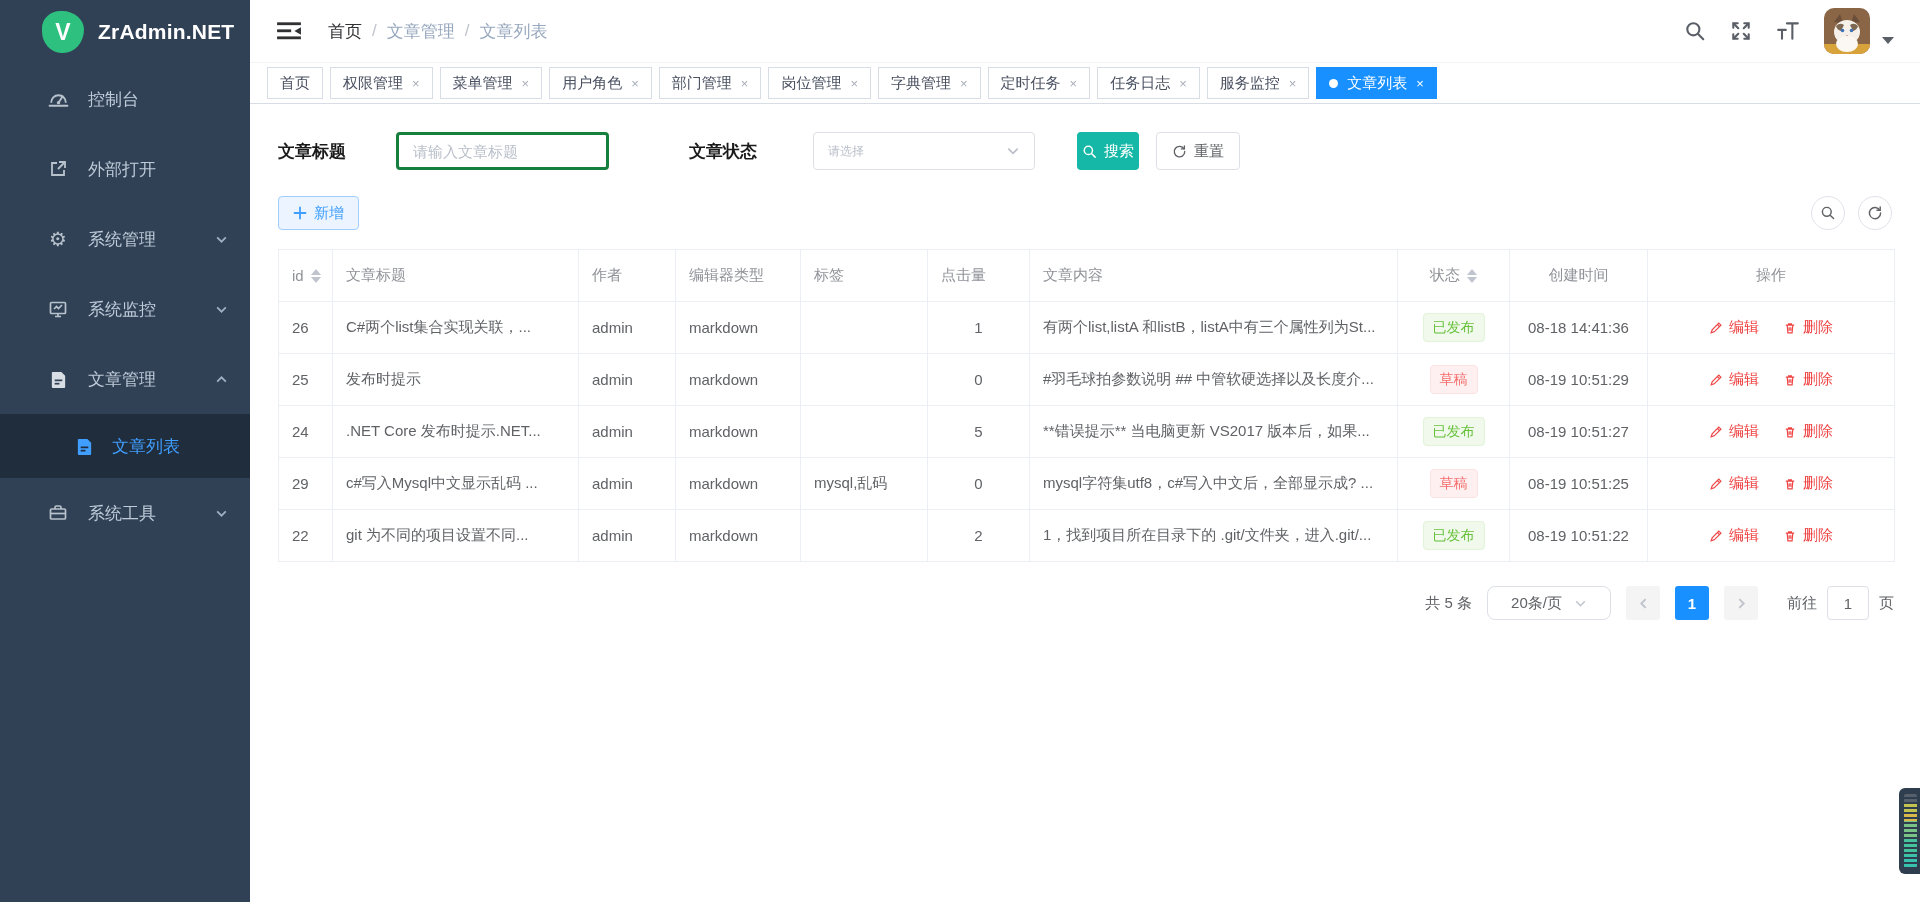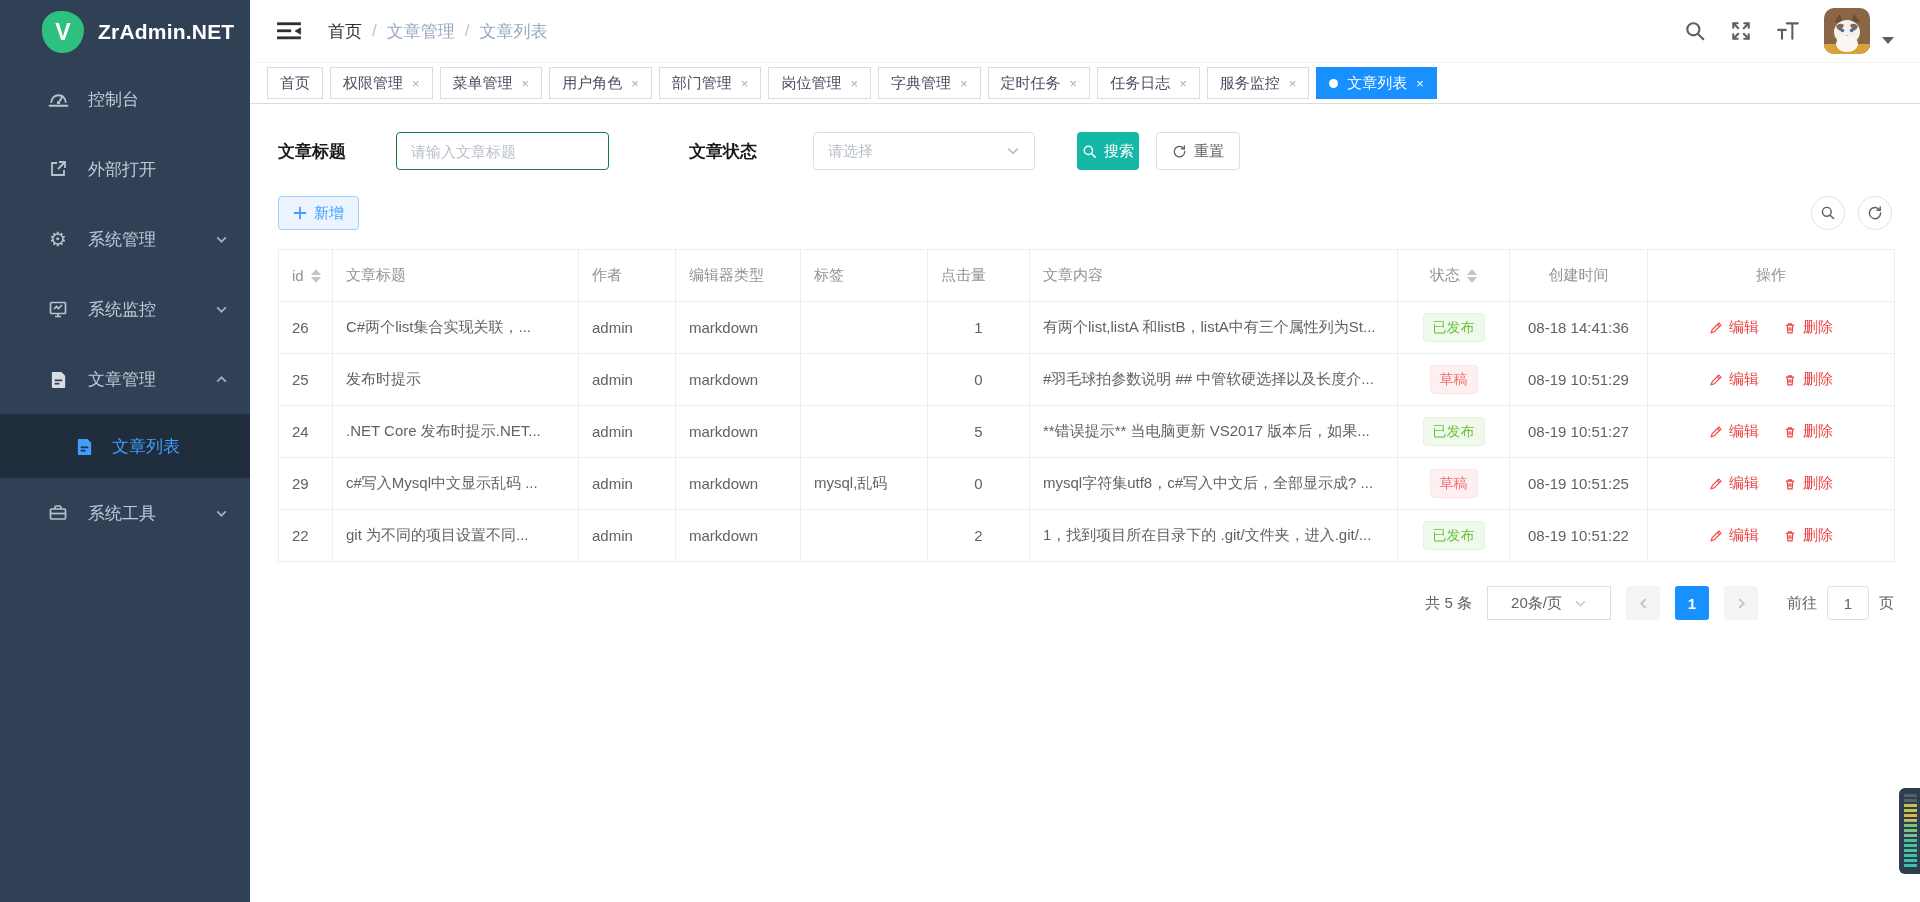--- a/index.html
+++ b/index.html
@@ -45,27 +45,27 @@
   .tag .close::before { content:'×'; }
   .tag.active { background:#1890ff; border-color:#1890ff; color:#fff; }
   .tag.active .dot { width:9px; height:9px; border-radius:50%; background:#fff; margin-right:9px; }
   .tag.active .close { color:#fff; }
 
   
   .content { margin-left:250px; padding:28px 28px 0 28px; }
 
   .filter-row { display:flex; align-items:center; }
   .f-label { font-weight:bold; font-size:17px; color:#1a1a1a; }
-  .text-input { width:213px; height:38px; border:1px solid #15803d; border-radius:4px; margin-left:50px;
+  .text-input { width:213px; height:38px; border:3px solid #15803d; border-radius:4px; margin-left:50px;
     padding:15px 14px; font-size:15px; color:#606266; outline:none; }
   .text-input::placeholder { color:#b9bfc9; }
   .f-label2 { margin-left:80px; }
   .select-box { width:222px; height:38px; border:1px solid #dcdfe6; border-radius:4px; margin-left:56px;
     display:flex; align-items:center; justify-content:space-between; padding:0 14px; cursor:pointer; }
-  .select-placeholder { color:#b9bfc9; font-size:15px; }
+  .select-placeholder { color:#b9bfc9; font-size:12px; }
   .select-caret { color:#b9bfc9; }
   .btn { display:inline-flex; align-items:center; gap:7px; border-radius:4px; font-size:15px; cursor:pointer; }
   .btn-search { height:38px; padding:0 5px; background:#15b8a6; color:#fff; border:none; margin-left:42px; }
   .btn-reset { height:38px; padding:0 15px; background:#fff; color:#606266; border:1px solid #dcdfe6; margin-left:17px; }
 
   .toolbar-row { margin-top:26px; display:flex; align-items:center; }
   .btn-add { height:34px; padding:0 14px; background:#ecf5ff; color:#409eff; border:1px solid #a0cfff; }
   .tool-icons { margin-left:auto; display:flex; gap:13px; }
   .circle-btn { width:34px; height:34px; border-radius:50%; border:1px solid #e0e3e9; background:#fff;
     color:#606266; display:flex; align-items:center; justify-content:center; cursor:pointer; }
@@ -82,21 +82,21 @@
   .caret-dn { width:0;height:0;border-left:5px solid transparent;border-right:5px solid transparent;border-top:6px solid #c0c4cc; }
   .badge { display:inline-block; padding:5px 9px; font-size:14px; border-radius:4px; border:1px solid; line-height:1.2; }
   .badge.published { color:#67c23a; background:#f0f9eb; border-color:#e1f3d8; }
   .badge.draft { color:#f56c6c; background:#fef0f0; border-color:#fde2e2; }
   .op-cell { display:flex; justify-content:center; gap:24px; align-items:center; height:51px; }
   .op-link { display:inline-flex; align-items:center; gap:6px; color:#ef4444; font-size:15px; cursor:pointer; }
 
   
   .pager { width:1616px; margin-top:24px; display:flex; justify-content:flex-end; align-items:center;
     gap:15px; font-size:15px; color:#606266; }
-  .page-size { width:124px; height:34px; border:1px solid #dcdfe6; border-radius:0; display:flex;
+  .page-size { width:124px; height:34px; border:1px solid #dcdfe6; border-radius:8px; display:flex;
     align-items:center; justify-content:center; gap:12px; cursor:pointer; }
   .pg-btn { min-width:34px; height:34px; background:#f4f4f5; border-radius:3px; display:flex;
     align-items:center; justify-content:center; color:#c0c4cc; cursor:pointer; }
   .pg-num { min-width:34px; height:34px; border-radius:3px; display:flex; align-items:center;
     justify-content:center; background:#1890ff; color:#fff; font-weight:bold; cursor:pointer; }
   .goto-group { display:flex; align-items:center; gap:10px; margin-left:14px; }
   .goto-input { width:42px; height:34px; border:1px solid #dcdfe6; border-radius:4px; text-align:center;
     font-size:15px; color:#606266; outline:none; }
 
   

